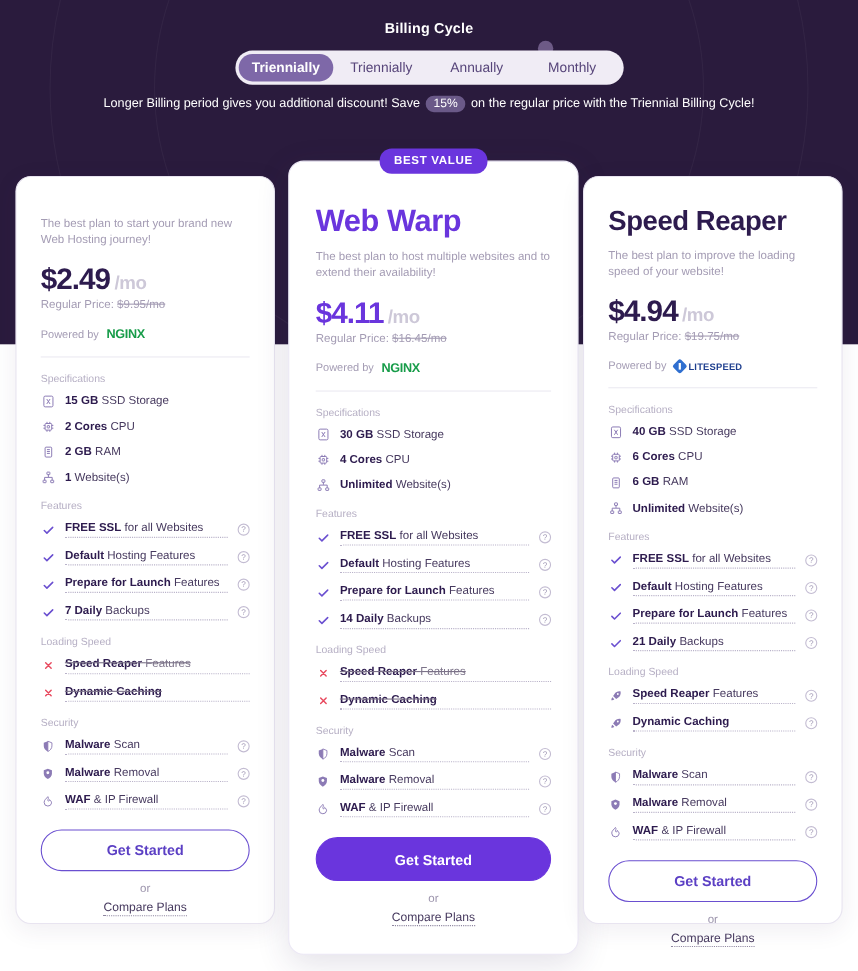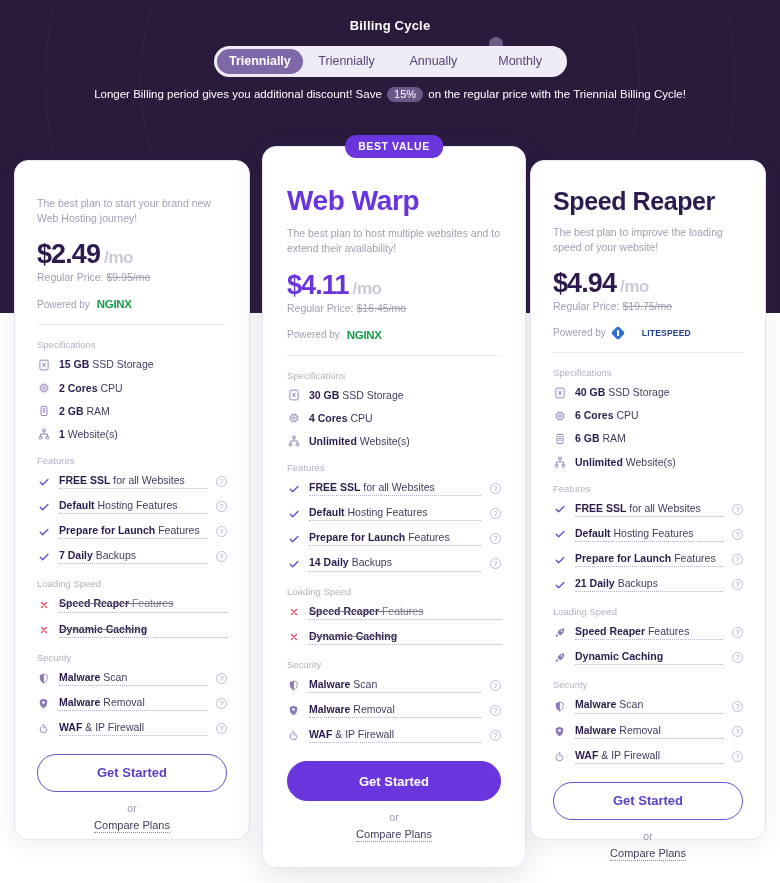--- a/index.html
+++ b/index.html
@@ -186,21 +186,21 @@
     align-items: center;
     gap: 7px;
   }
   .nginx-logo {
     font-size: 11.5px;
     font-weight: bold;
     color: #179c49;
     letter-spacing: -.3px;
   }
   .litespeed-logo {
-    display: flex; align-items: center; gap: 19px;
+    display: flex; align-items: center; gap: 3px;
     font-size: 8.5px; font-weight: bold; color: #1f3f8f;
     letter-spacing: .2px;
   }
   .ls-diamond {
     width: 10px; height: 10px;
     background: #2f6fd0;
     transform: rotate(45deg);
     border-radius: 2px;
     position: relative;
   }

